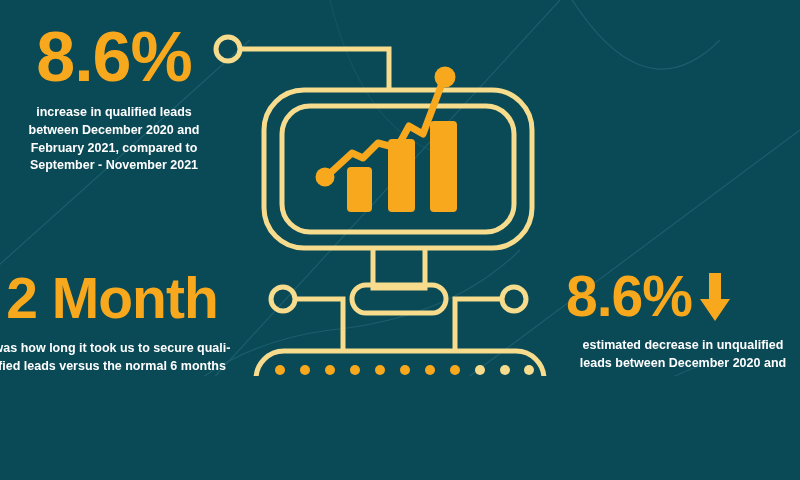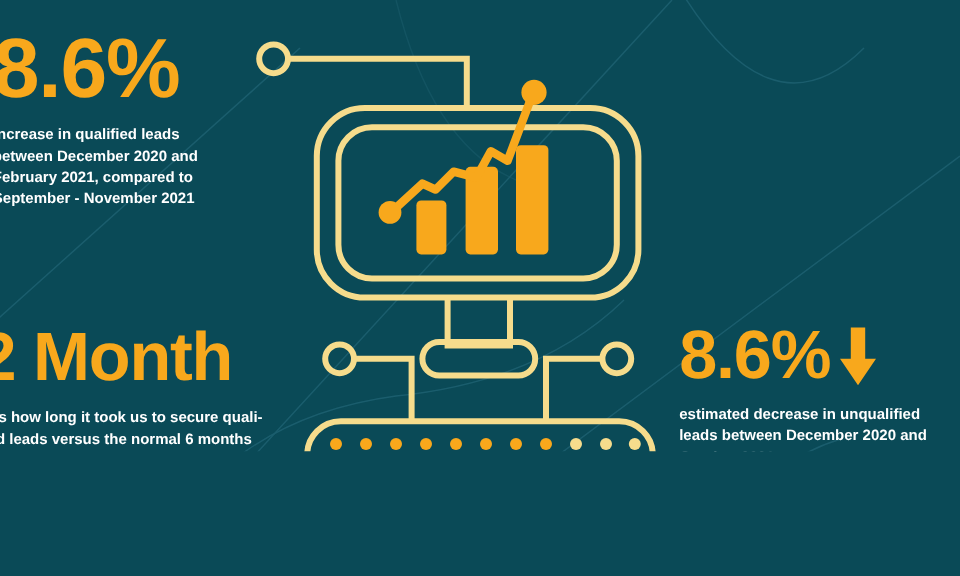--- a/index.html
+++ b/index.html
@@ -2,21 +2,21 @@
 <html><head>
 <meta charset="utf-8">
 <style>
   html,body{margin:0;padding:0;}
   body{
     width:800px;height:480px;overflow:hidden;
     background:#0a4a57;
     font-family:"Liberation Sans", sans-serif;
     position:relative;
   }
-  #stage{position:absolute;left:0;top:0;width:800px;height:376px;overflow:hidden;}
+  #stage{position:absolute;left:0;top:0;width:800px;height:376px;overflow:hidden;text-align:center;}
 
   
   .bg-deco{position:absolute;left:0;top:0;width:800px;height:480px;pointer-events:none;}
 
   
   .stat-block{position:absolute;}
   .stat-head{
     color:#f8a81c;
     font-weight:bold;
     letter-spacing:-1px;

